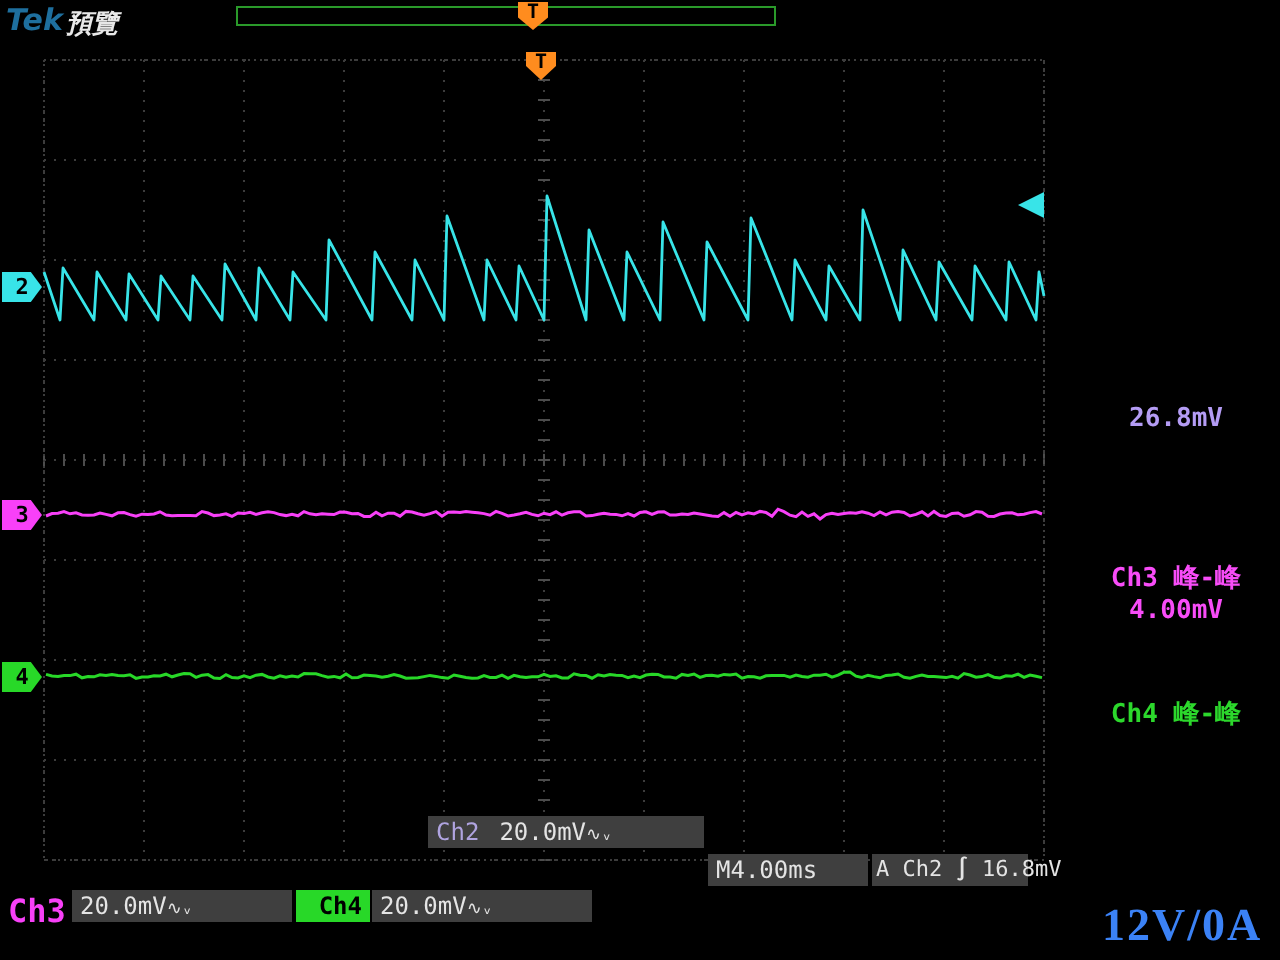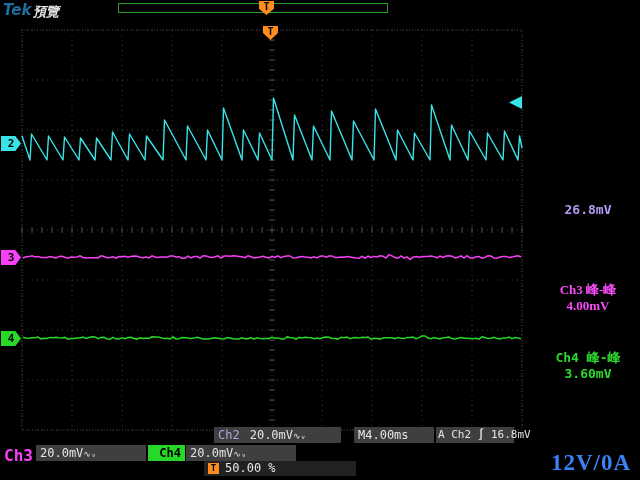--- a/index.html
+++ b/index.html
@@ -24,21 +24,21 @@
              font-size:11px;text-align:center;line-height:15px;
              clip-path:polygon(0 0,72% 0,100% 50%,72% 100%,0 100%);}
   .trig-level{position:absolute;left:509px;top:96px;width:13px;height:13px;background:#38e4e8;
               clip-path:polygon(100% 0,0 50%,100% 100%);}
 
   .meas{position:absolute;left:538px;width:100px;text-align:center;
         font-weight:bold;font-size:13px;line-height:16px;}
 
   .sbox{position:absolute;height:16px;background:#3f3f3f;color:#e4e4e4;
         font-size:12px;line-height:16px;padding:0 4px;white-space:nowrap;}
-  #ch2scale{left:214px;top:427px;width:127px;}
+  #ch2scale{left:214px;top:408px;width:138px;}
   #ch2scale .chlbl{color:#b0a4e0;margin-right:10px;}
   #timebase{left:354px;top:427px;width:80px;text-align:left;}
   #trigbox{left:436px;top:427px;width:78px;font-size:11px;padding:0 2px;}
   #ch3label{position:absolute;left:4px;top:446px;color:#f840f8;font-weight:bold;font-size:16px;}
   #ch3scale{left:36px;top:445px;width:110px;}
   #ch4label{left:148px;top:445px;width:37px;background:#28d828;color:#000;font-weight:bold;text-align:right;}
   #ch4scale{left:186px;top:445px;width:110px;}
   #trigpos{position:absolute;left:204px;top:461px;width:152px;height:15px;background:#222;
            color:#e8e8e8;font-size:12px;line-height:15px;}
   .ticon{display:inline-block;width:11px;height:11px;background:#ff8c1e;color:#000;
@@ -74,27 +74,26 @@
       <div class="ch-marker" style="top: 136px; background: rgb(56, 228, 232);">2</div>
       <div class="ch-marker" style="top: 250px; background: rgb(248, 64, 248);">3</div>
       <div class="ch-marker" style="top: 331px; background: rgb(40, 216, 40);">4</div>
     </div>
   <div class="trig-level"></div>
 
   <div id="meas">
       <div class="meas" style="top: 202px; color: rgb(180, 156, 244);">
         <div>26.8mV</div>
       </div>
-      <div class="meas" style="top: 282px; color: rgb(248, 76, 248); font-family: Liberation Serif, serif;">
+      <div class="meas" style="top: 282px; color: rgb(248, 76, 248);">
         <div>Ch3 峰-峰</div>
         <div>4.00mV</div>
       </div>
       <div class="meas" style="top: 350px; color: rgb(44, 216, 44);">
         <div>Ch4 峰-峰</div>
-        <div>3.60mV</div>
       </div>
     </div>
 
   <div class="sbox" id="ch2scale">
     <span class="chlbl">Ch2</span><span>20.0mV</span><span class="cpl">∿ᵥ</span>
   </div>
 
   <div class="sbox" id="timebase">M4.00ms</div>
 
   <div class="sbox" id="trigbox">
@@ -107,18 +106,15 @@
   <div id="ch3label">Ch3</div>
   <div class="sbox" id="ch3scale">
     <span>20.0mV</span><span class="cpl">∿ᵥ</span>
   </div>
 
   <div class="sbox" id="ch4label">Ch4</div>
   <div class="sbox" id="ch4scale">
     <span>20.0mV</span><span class="cpl">∿ᵥ</span>
   </div>
 
-  <div id="trigpos">
-    <span class="ticon">T</span><span>50.00 %</span>
-  </div>
 
   <div class="psu">12V/0A</div>
 </div>
 
 </body></html>

